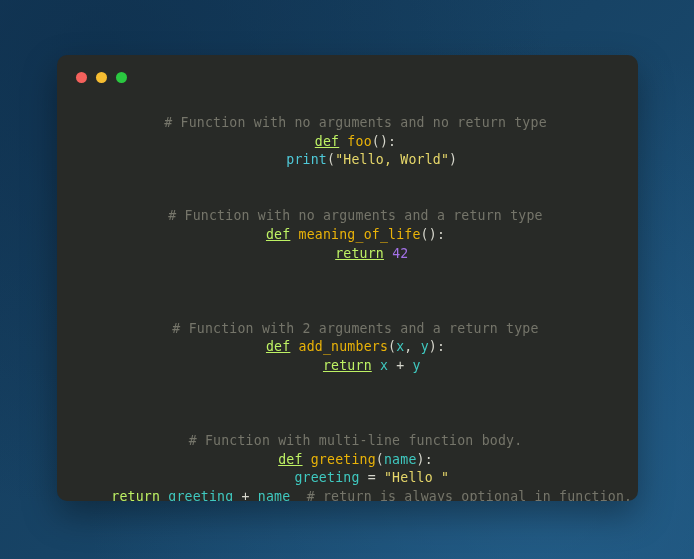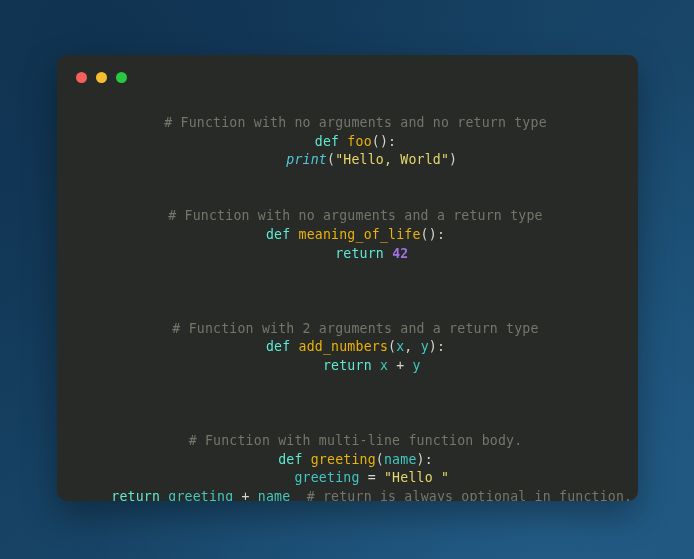--- a/index.html
+++ b/index.html
@@ -61,25 +61,25 @@
     font-size: 13.2px;
     line-height: 18.7px;
     white-space: pre;
     letter-spacing: 0.2px;
   }
 
   .line { min-height: 18.7px; }
   .blank { height: 18.7px; }
 
   .tok-comment  { color: #75756a; }
-  .tok-keyword  { color: #5eead4; }
+  .tok-keyword  { color: #bef264; text-decoration: underline; }
   .tok-func     { color: #eab308; }
-  .tok-builtin  { color: #4fc9d8; font-style: italic; }
+  .tok-builtin  { color: #4fc9d8; }
   .tok-string   { color: #e6d76a; }
-  .tok-number   { color: #a371e6; font-weight: bold; }
+  .tok-number   { color: #a371e6; }
   .tok-var      { color: #3fc9c0; }
   .tok-punct    { color: #d6d6cc; }
   .tok-op       { color: #d6d6cc; }
 </style>
 </head>
 <body>
 
 <div id="page">
 
   <div id="code-card">

